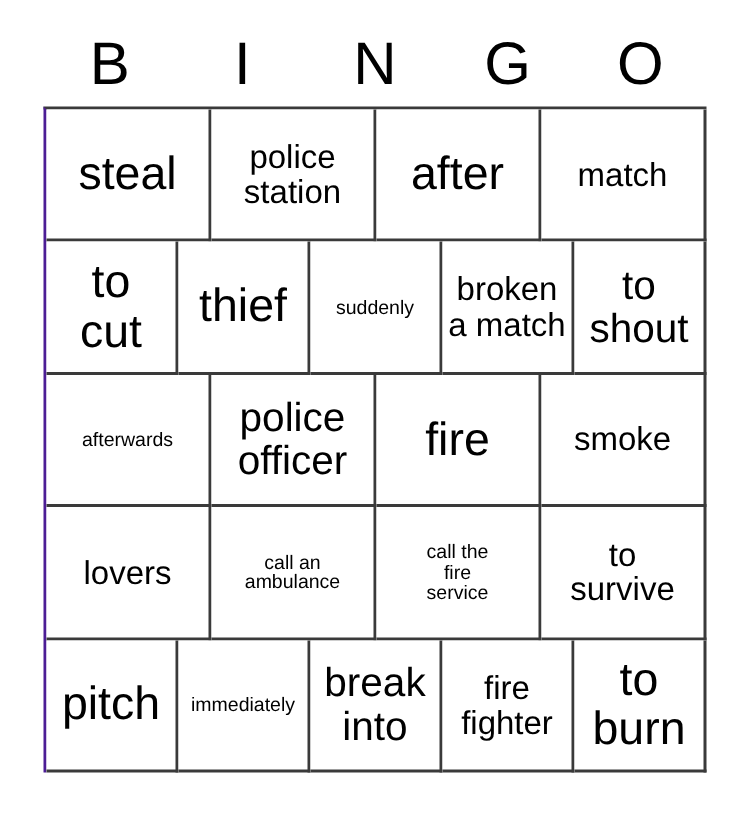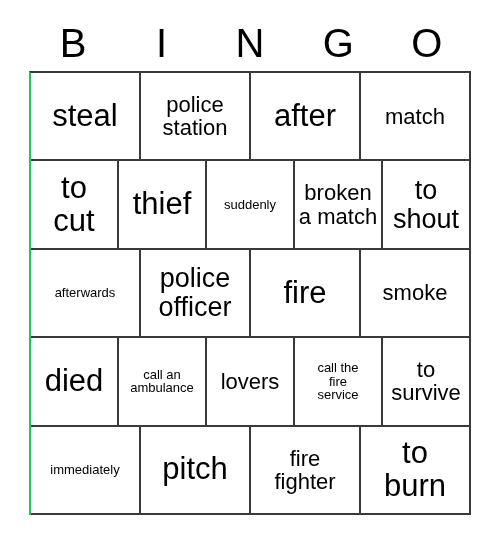--- a/index.html
+++ b/index.html
@@ -43,21 +43,21 @@
     color: #000000;
     letter-spacing: 0px;
   }
   .grid {
     position: absolute;
     left: 29px;
     top: 71px;
     width: 442px;
     height: 444px;
     border-top: 2px solid #3a3a3a;
-    border-left: 2px solid #22c55e;
+    border-left: 2px solid #4c1d95;
     box-sizing: border-box;
     display: flex;
     flex-direction: column;
     background: #ffffff;
   }
   .grid-row {
     flex: 1 1 0;
     display: flex;
     flex-direction: row;
     min-height: 0;
@@ -153,47 +153,48 @@
         </div>
       <div class="cell sz-xl">
           <span class="cell-text">fire</span>
         </div>
       <div class="cell sz-md">
           <span class="cell-text">smoke</span>
         </div>
     </div>
 
     <div class="grid-row">
-      <div class="cell sz-xl">
-          <span class="cell-text">died</span>
+      <div class="cell sz-md">
+          <span class="cell-text">lovers</span>
         </div>
       <div class="cell sz-xs">
           <span class="cell-text">call an
 ambulance</span>
-        </div>
-      <div class="cell sz-md">
-          <span class="cell-text">lovers</span>
         </div>
       <div class="cell sz-xs">
           <span class="cell-text">call the
 fire
 service</span>
         </div>
       <div class="cell sz-md">
           <span class="cell-text">to
 survive</span>
         </div>
     </div>
 
     <div class="grid-row">
+      <div class="cell sz-xl">
+          <span class="cell-text">pitch</span>
+        </div>
       <div class="cell sz-xs">
           <span class="cell-text">immediately</span>
         </div>
-      <div class="cell sz-xl">
-          <span class="cell-text">pitch</span>
+      <div class="cell sz-lg">
+          <span class="cell-text">break
+into</span>
         </div>
       <div class="cell sz-md">
           <span class="cell-text">fire
 fighter</span>
         </div>
       <div class="cell sz-xl">
           <span class="cell-text">to
 burn</span>
         </div>
     </div>

